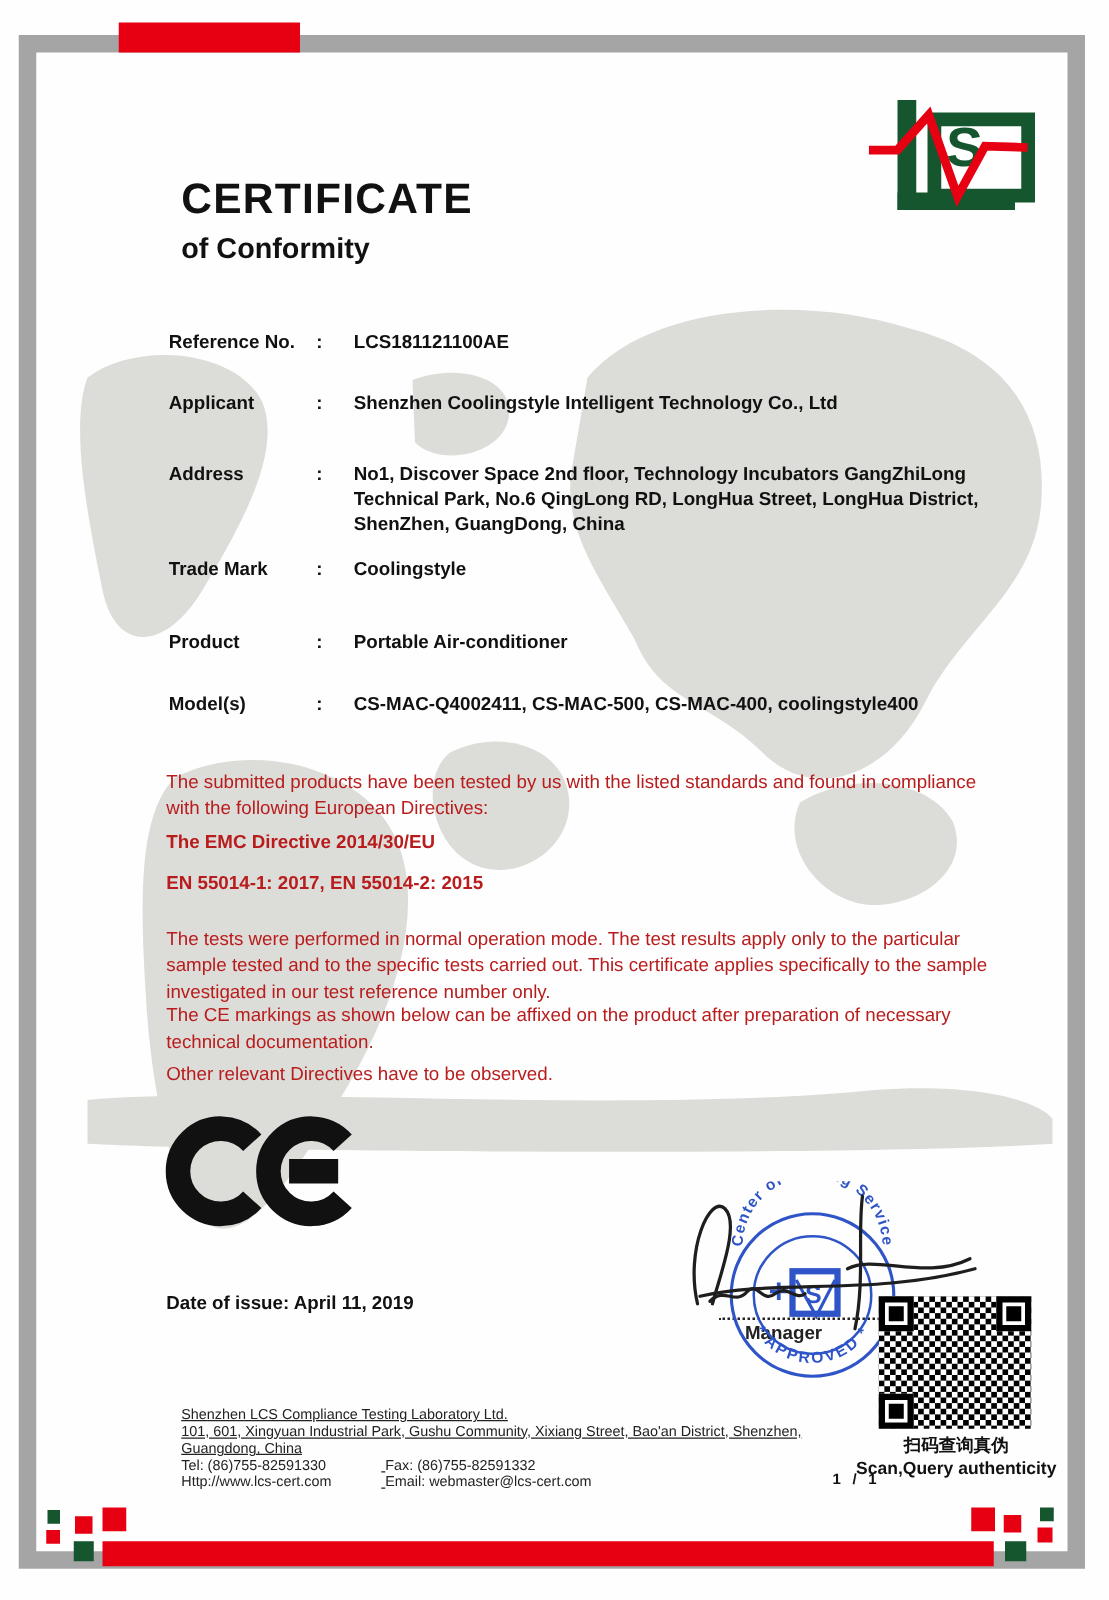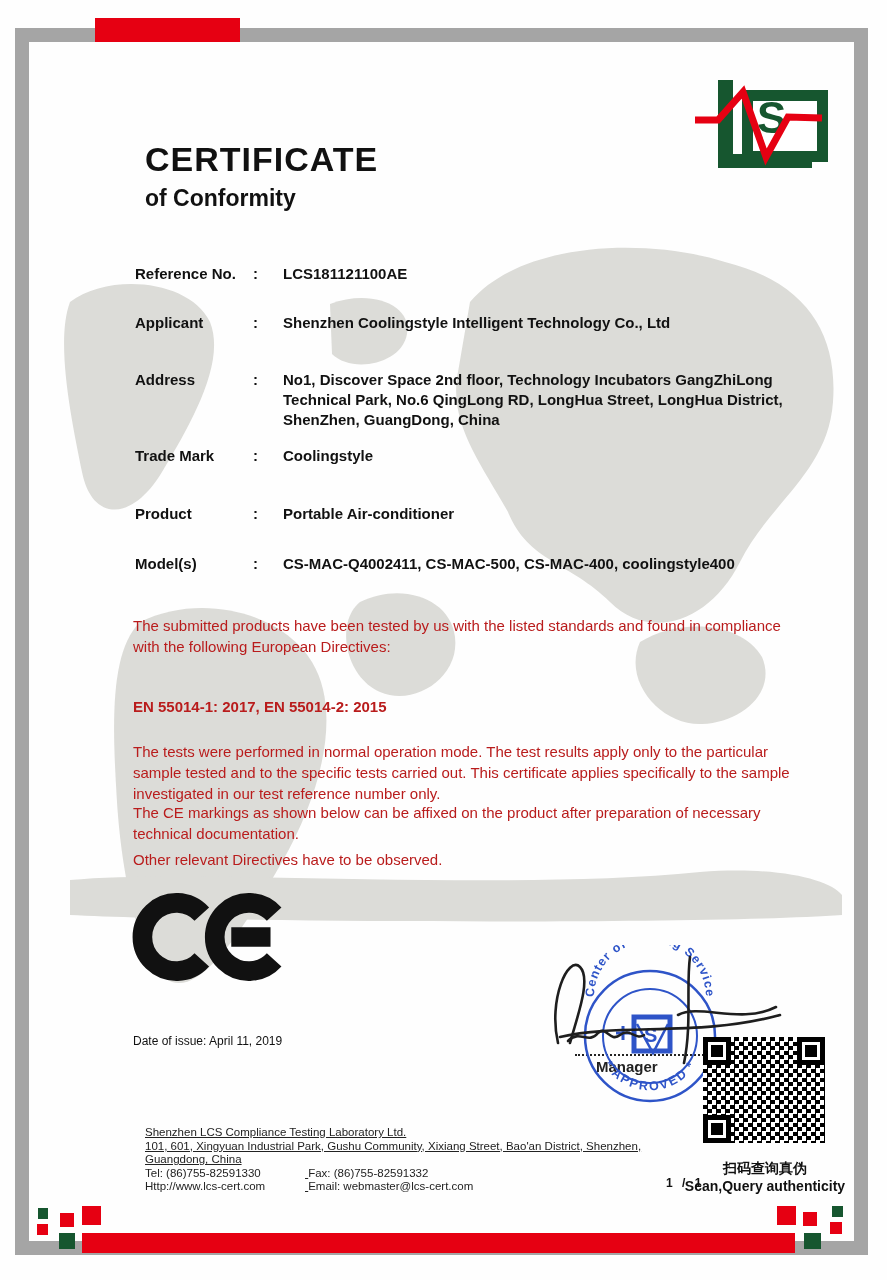--- a/index.html
+++ b/index.html
@@ -26,34 +26,34 @@
   .field-label{width:118px;flex:0 0 118px;}
   .field-colon{width:30px;flex:0 0 30px;text-align:left;}
   .field-value{flex:1;max-width:505px;}
   
   .para{position:absolute;left:133px;width:660px;font-size:15px;line-height:21px;
         color:#b91c1c;z-index:3;}
   .para.bold{font-weight:700;}
   
   .ce{position:absolute;left:130px;top:882px;z-index:3;}
   
-  .date-line{position:absolute;left:133px;top:1034px;font-size:12px;font-weight:400;color:#111;z-index:3;}
+  .date-line{position:absolute;left:133px;top:1034px;font-size:15px;font-weight:700;color:#111;z-index:3;}
   
   .sign-line{position:absolute;left:575px;top:1054px;width:172px;border-top:2px dotted #222;z-index:3;}
   .manager{position:absolute;left:596px;top:1058px;font-size:15px;font-weight:700;color:#222;z-index:3;}
   
   .stamp{position:absolute;left:540px;top:945px;z-index:4;}
   
   .qr{position:absolute;left:703px;top:1037px;width:122px;height:106px;z-index:5;
       background:conic-gradient(#000 0 90deg,#fff 90deg 180deg,#000 180deg 270deg,#fff 270deg 360deg);
       background-size:9px 9px;}
   .finder{position:absolute;width:18px;height:18px;border:5px solid #000;background:#fff;}
   .finder::after{content:"";position:absolute;inset:3px;background:#000;}
   .finder.tl{left:0;top:0;} .finder.tr{right:0;top:0;} .finder.bl{left:0;bottom:0;}
-  .qr-cap{position:absolute;left:680px;width:170px;text-align:center;font-weight:700;color:#111;z-index:3;margin-top:12px;}
+  .qr-cap{position:absolute;left:680px;width:170px;text-align:center;font-weight:700;color:#111;z-index:3;}
   .qr-cap.cn{top:1148px;font-size:14px;}
   .qr-cap.en{top:1166px;font-size:14px;}
   
   .footer{position:absolute;left:145px;top:1126px;width:520px;font-size:11.5px;
           line-height:13.6px;color:#222;z-index:3;text-decoration:underline;}
   .footer .cols span{display:inline-block;}
   .footer .c1{width:160px;}
   .pagenum{position:absolute;left:666px;top:1176px;font-size:12px;font-weight:700;
            letter-spacing:3px;color:#111;z-index:3;}
 </style>
@@ -127,20 +127,21 @@
     <span class="field-colon">:</span>
     <span class="field-value">Portable Air-conditioner</span>
   </div>
   <div class="field-row" style="top:554px;">
     <span class="field-label">Model(s)</span>
     <span class="field-colon">:</span>
     <span class="field-value">CS-MAC-Q4002411, CS-MAC-500, CS-MAC-400, coolingstyle400</span>
   </div>
 
   <div class="para" style="top:615px;">The submitted products have been tested by us with the listed standards and found in compliance with the following European Directives:</div>
+  <div class="para bold" style="top:663px;">The EMC Directive 2014/30/EU</div>
   <div class="para bold" style="top:696px;">EN 55014-1: 2017, EN 55014-2: 2015</div>
   <div class="para" style="top:741px;">The tests were performed in normal operation mode. The test results apply only to the particular sample tested and to the specific tests carried out. This certificate applies specifically to the sample investigated in our test reference number only.</div>
   <div class="para" style="top:849px;">Other relevant Directives have to be observed.</div>
   <div class="para" style="top:802px;">The CE markings as shown below can be affixed on the product after preparation of necessary technical documentation.</div>
 
   <svg class="ce" width="155" height="110" viewBox="0 0 150 100">
     <path d="M 69.5 27.9 A 33 33 0 1 0 69.5 72.1" fill="none" stroke="#111" stroke-width="19"></path>
     <path d="M 139.5 27.9 A 33 33 0 1 0 139.5 72.1" fill="none" stroke="#111" stroke-width="19"></path>
     <path d="M 98 50 H 136" fill="none" stroke="#111" stroke-width="19"></path>
   </svg>

